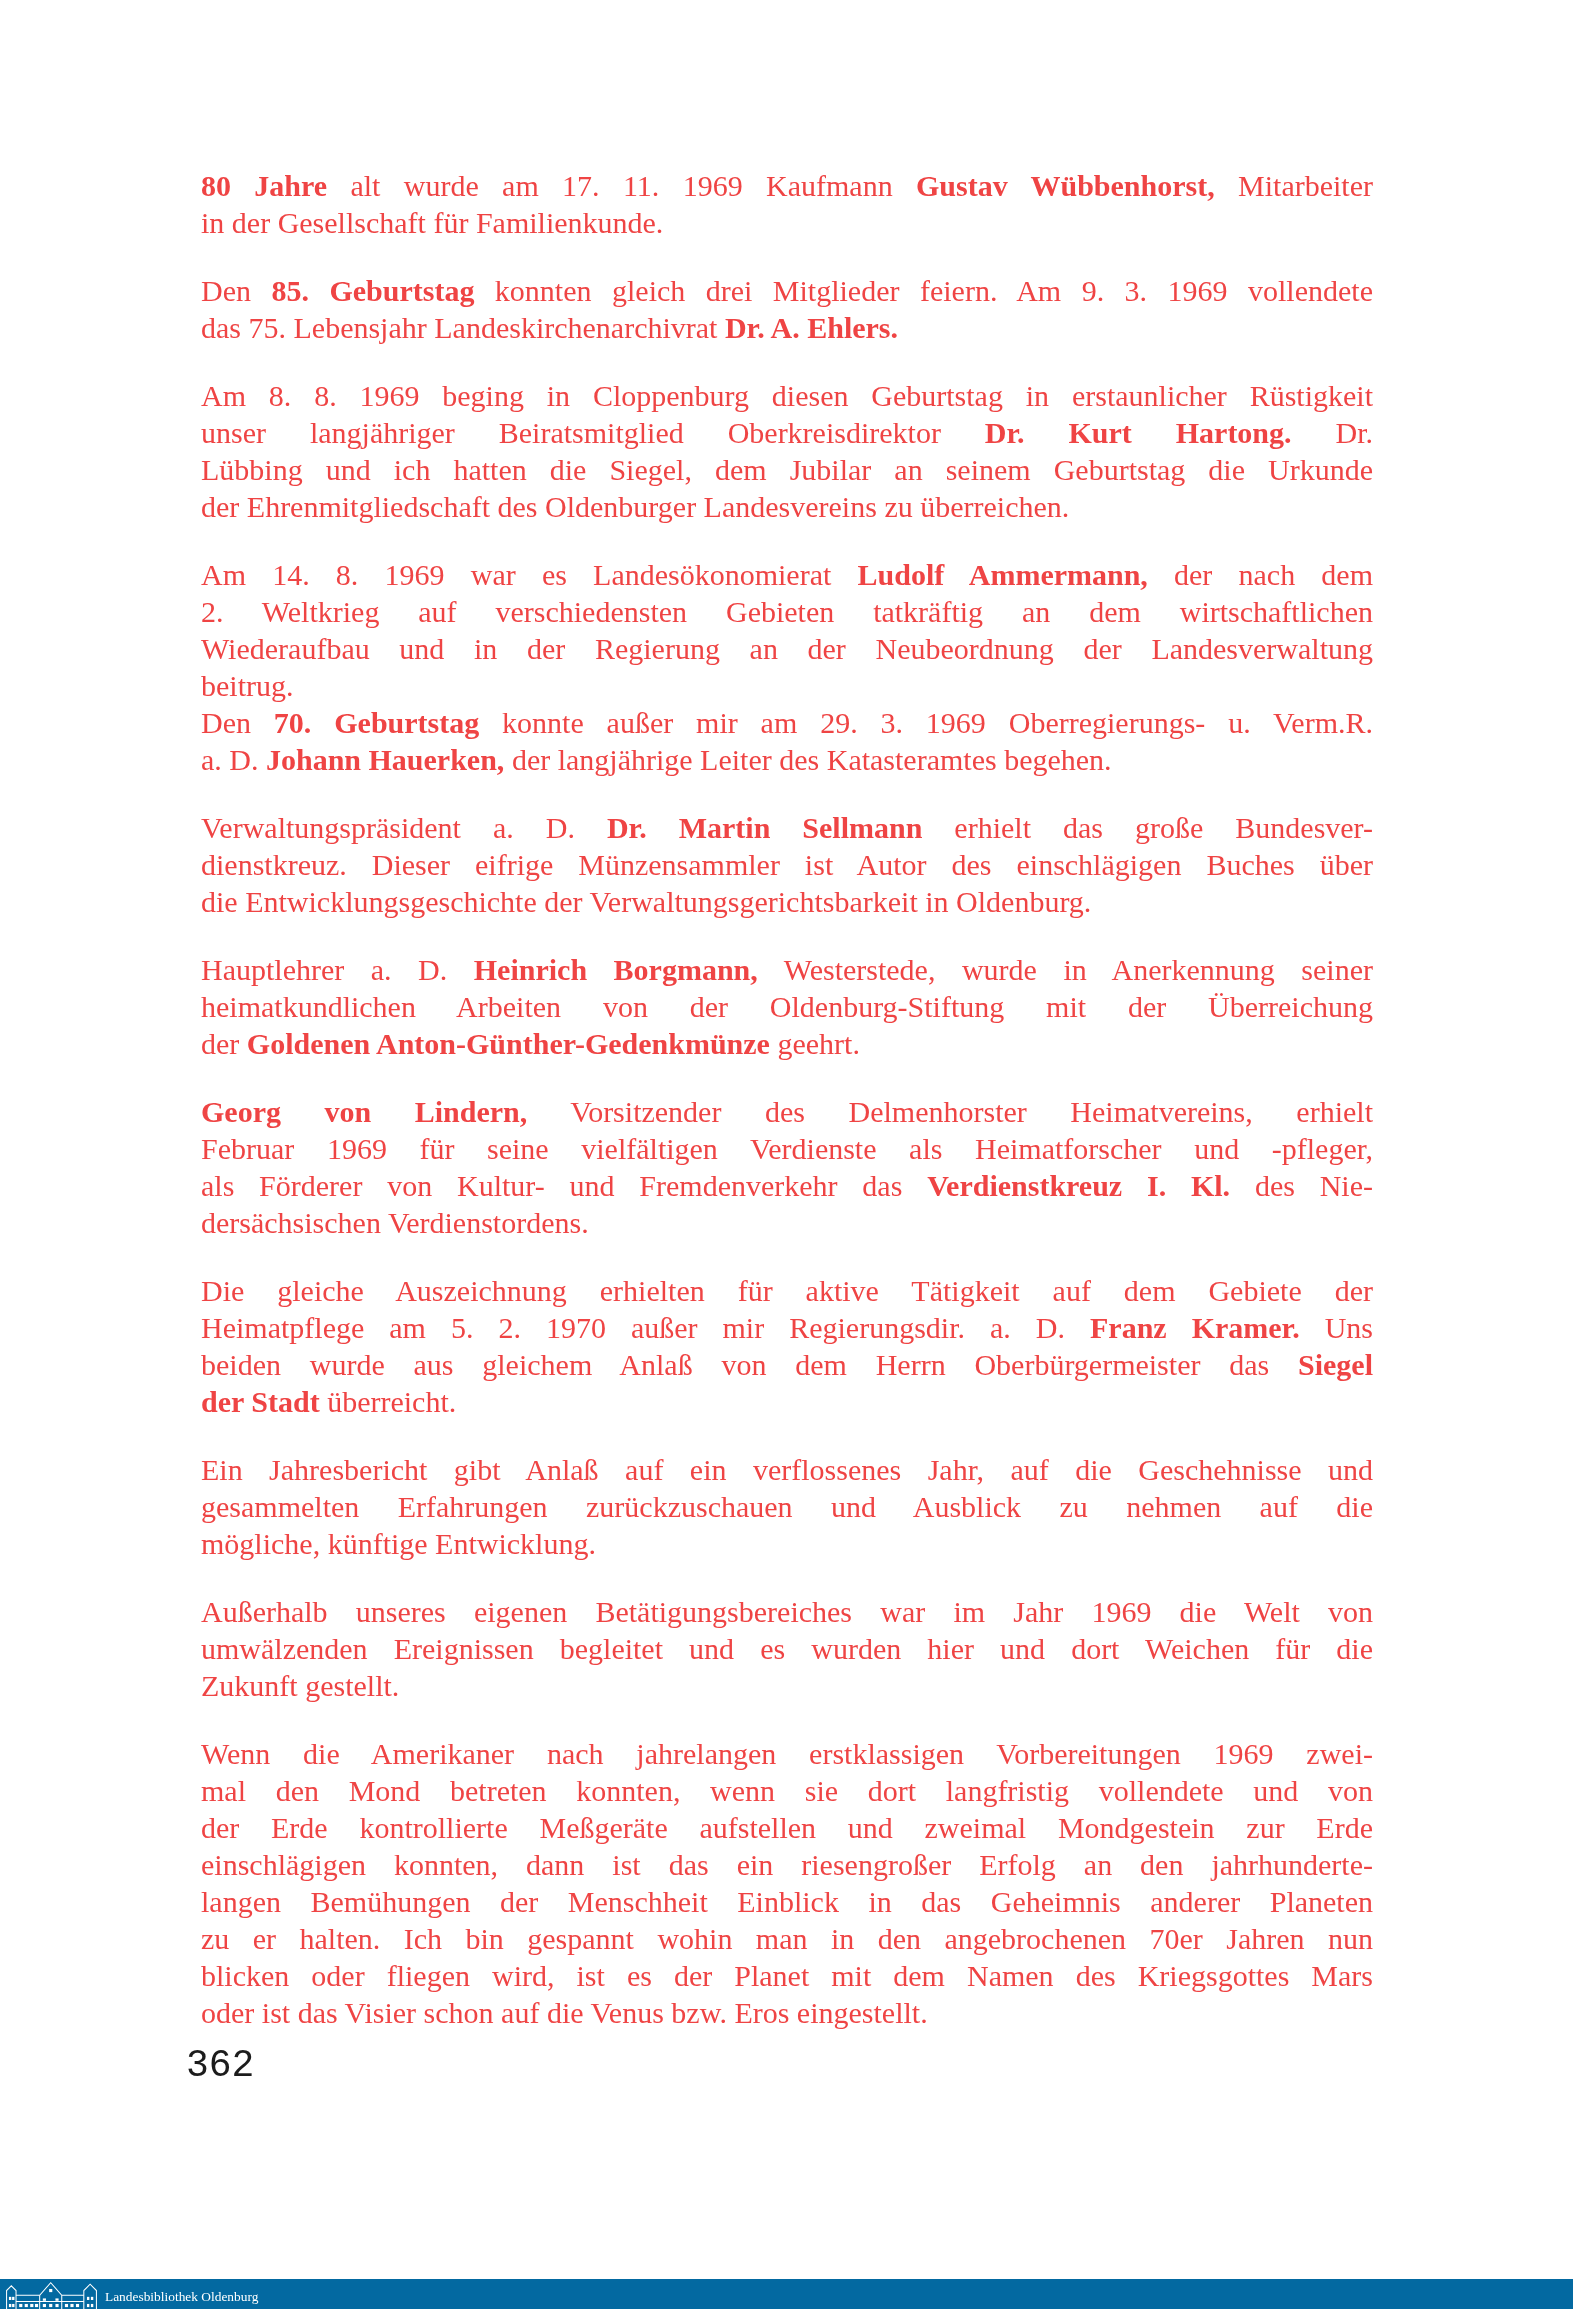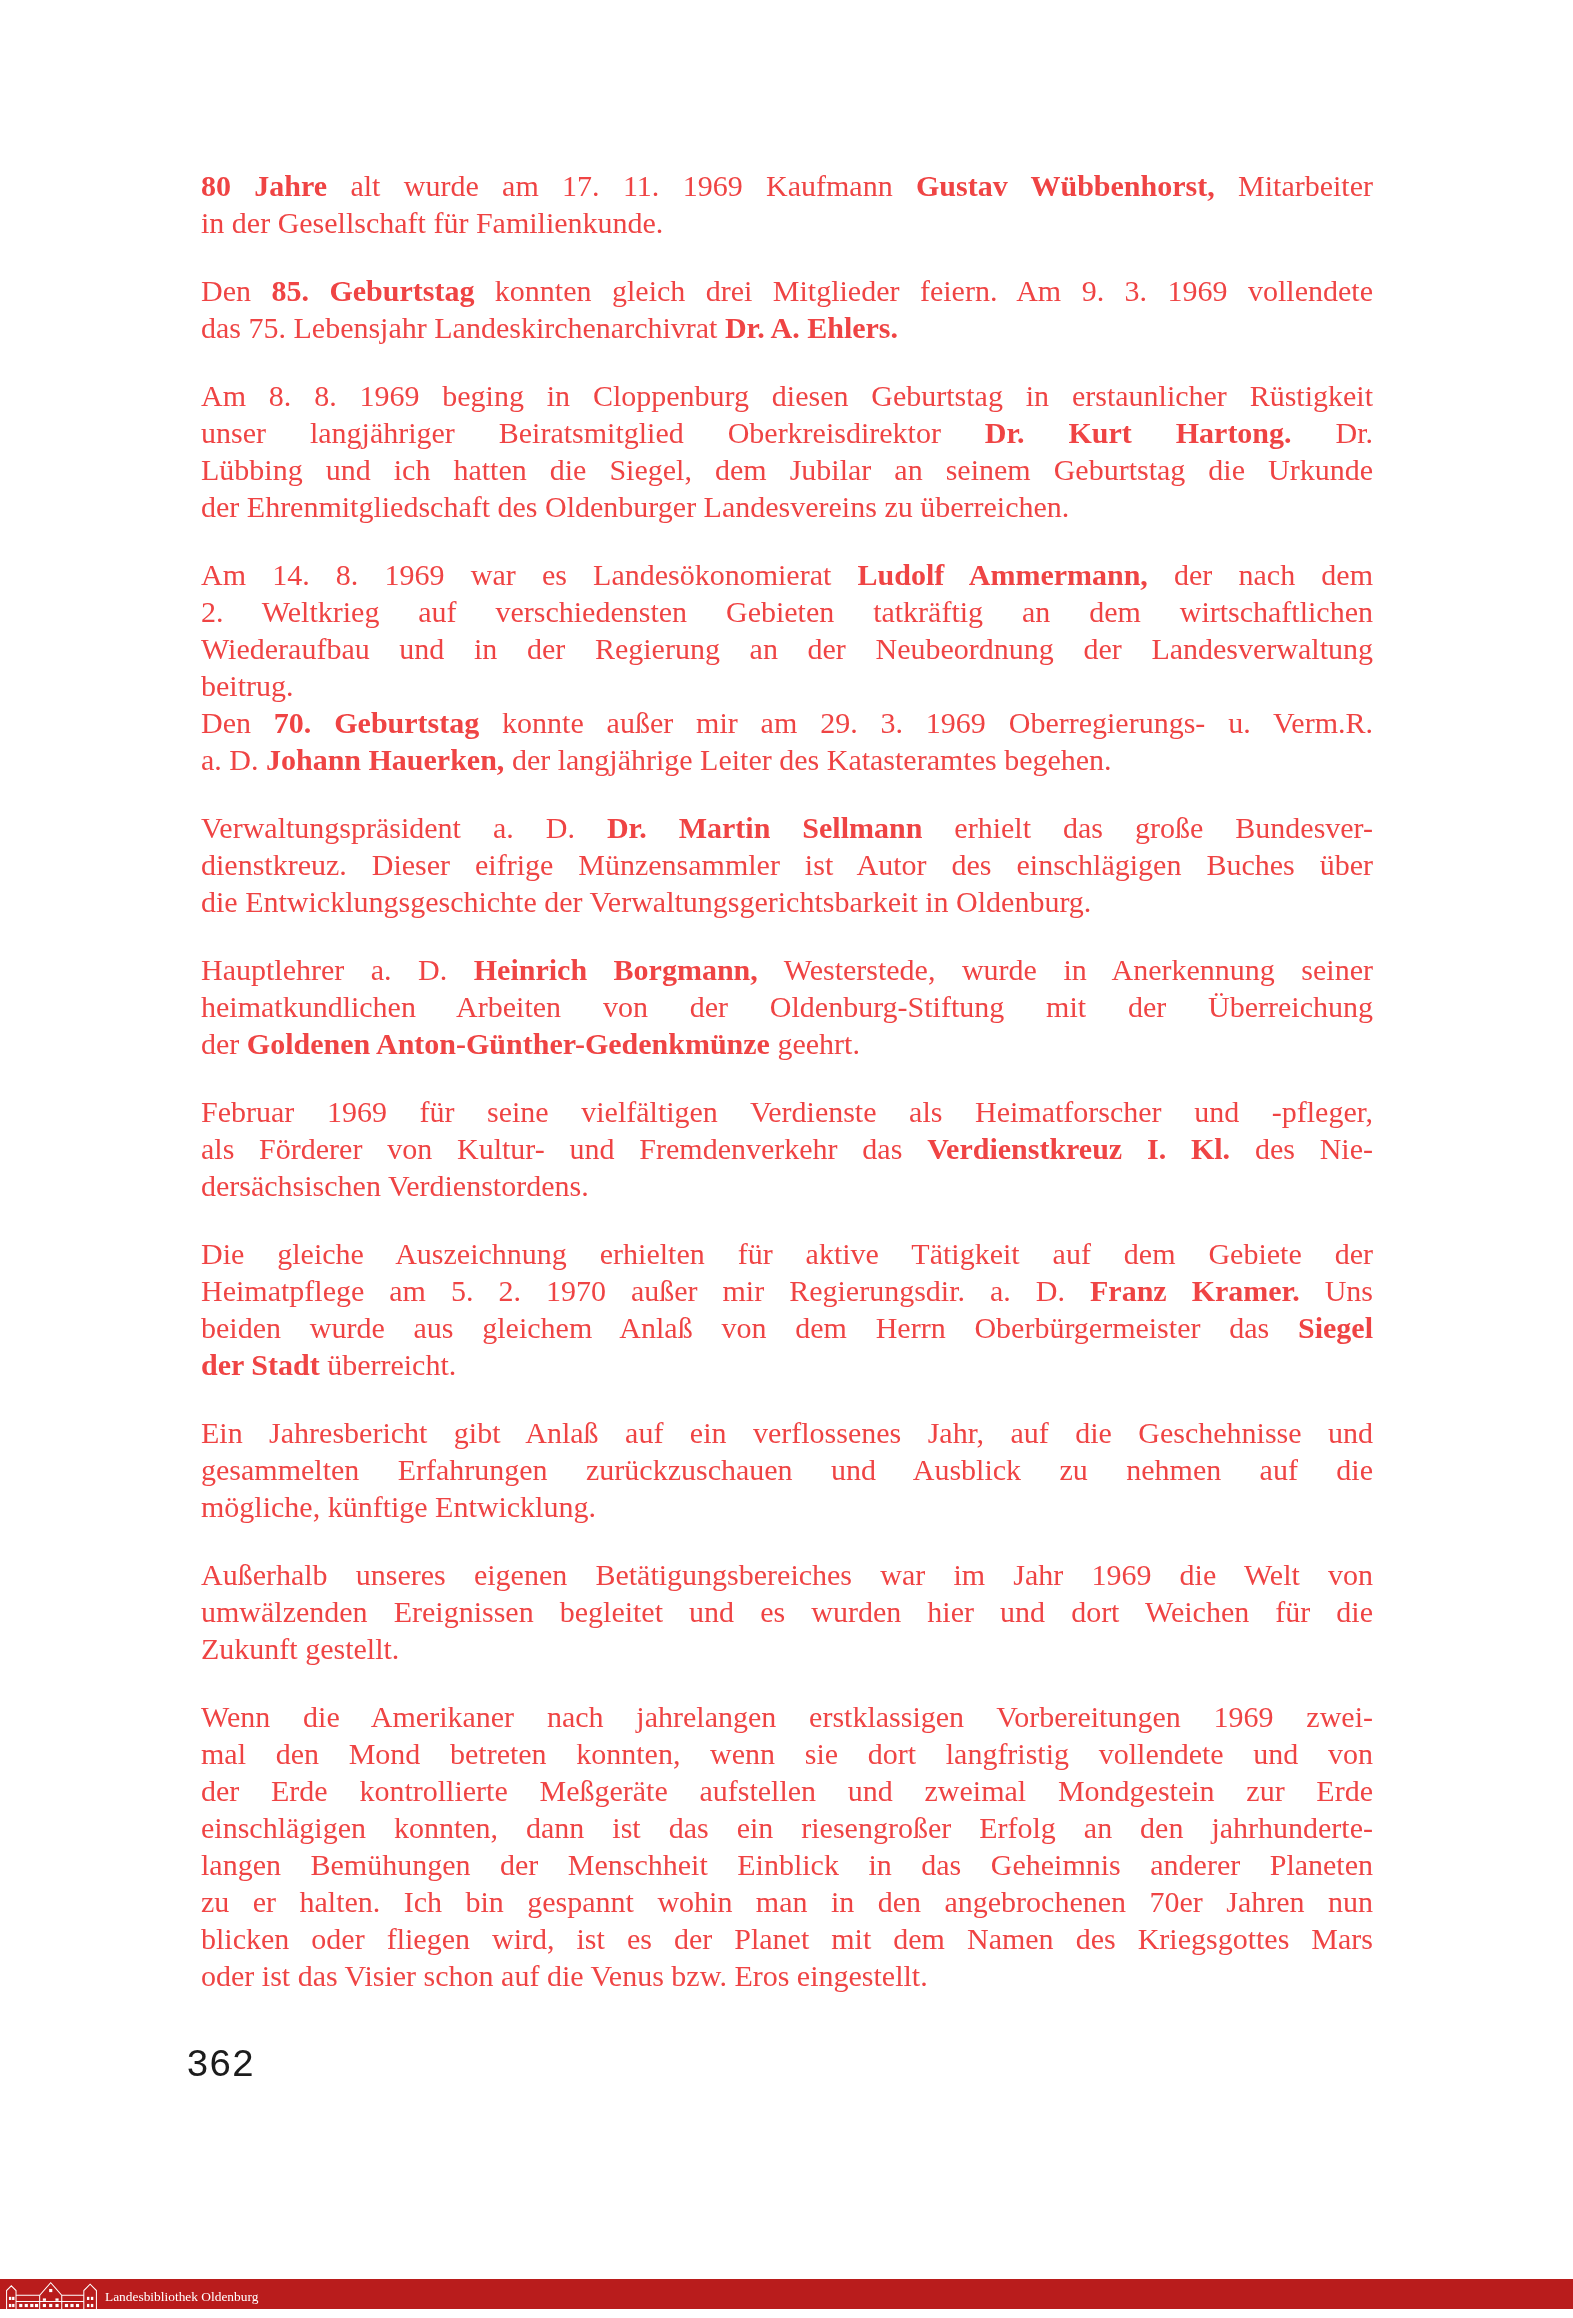--- a/index.html
+++ b/index.html
@@ -8,21 +8,21 @@
   .column { position: absolute; left: 201px; top: 167px; width: 1172px;
     font-family: "Liberation Serif", "DejaVu Serif", serif; font-size: 30px; color: #ef4444; }
   .para { margin: 0 0 31px 0; }
   .para.tight { margin-bottom: 0; }
   .line { display: block; height: 37px; line-height: 37px; white-space: nowrap;
     text-align: justify; text-align-last: justify; }
   .line.last { text-align-last: left; }
   .b { font-weight: bold; }
   .pagenum { position: absolute; left: 186px; top: 2044px; font-family: Liberation Mono, monospace;
     font-size: 38px; color: #1c1c1c; }
-  .footer { position: absolute; left: 0; top: 2279px; width: 1574px; height: 30px; background: #b91c1c; }
+  .footer { position: absolute; left: 0; top: 2279px; width: 1574px; height: 30px; background: #0369a1; }
   .footer .logo { position: absolute; left: 4.7px; top: 1.6px; width: 93px; height: 38px; }
   .footer .lib { position: absolute; left: 105px; top: 10.2px; font-family: "Liberation Serif", serif;
     font-size: 13.4px; color: #ffffff; }
 </style>
 </head>
 <body>
 
 <div class="page">
   <div class="column" id="column">
       <div class="para">
@@ -53,20 +53,21 @@
         <span class="line"><span>Verwaltungspräsident a. D. </span><span class="b">Dr. Martin Sellmann</span><span> erhielt das große Bundesver-</span></span>
         <span class="line"><span>dienstkreuz. Dieser eifrige Münzensammler ist Autor des einschlägigen Buches über</span></span>
         <span class="line last"><span>die Entwicklungsgeschichte der Verwaltungsgerichtsbarkeit in Oldenburg.</span></span>
       </div>
       <div class="para">
         <span class="line"><span>Hauptlehrer a. D. </span><span class="b">Heinrich Borgmann,</span><span> Westerstede, wurde in Anerkennung seiner</span></span>
         <span class="line"><span>heimatkundlichen Arbeiten von der Oldenburg-Stiftung mit der Überreichung</span></span>
         <span class="line last"><span>der </span><span class="b">Goldenen Anton-Günther-Gedenkmünze</span><span> geehrt.</span></span>
       </div>
       <div class="para">
+        <span class="line"><span class="b">Georg von Lindern,</span><span> Vorsitzender des Delmenhorster Heimatvereins, erhielt</span></span>
         <span class="line"><span>Februar 1969 für seine vielfältigen Verdienste als Heimatforscher und -pfleger,</span></span>
         <span class="line"><span>als Förderer von Kultur- und Fremdenverkehr das </span><span class="b">Verdienstkreuz I. Kl.</span><span> des Nie-</span></span>
         <span class="line last"><span>dersächsischen Verdienstordens.</span></span>
       </div>
       <div class="para">
         <span class="line"><span>Die gleiche Auszeichnung erhielten für aktive Tätigkeit auf dem Gebiete der</span></span>
         <span class="line"><span>Heimatpflege am 5. 2. 1970 außer mir Regierungsdir. a. D. </span><span class="b">Franz Kramer.</span><span> Uns</span></span>
         <span class="line"><span>beiden wurde aus gleichem Anlaß von dem Herrn Oberbürgermeister das </span><span class="b">Siegel</span></span>
         <span class="line last"><span class="b">der Stadt</span><span> überreicht.</span></span>
       </div>

